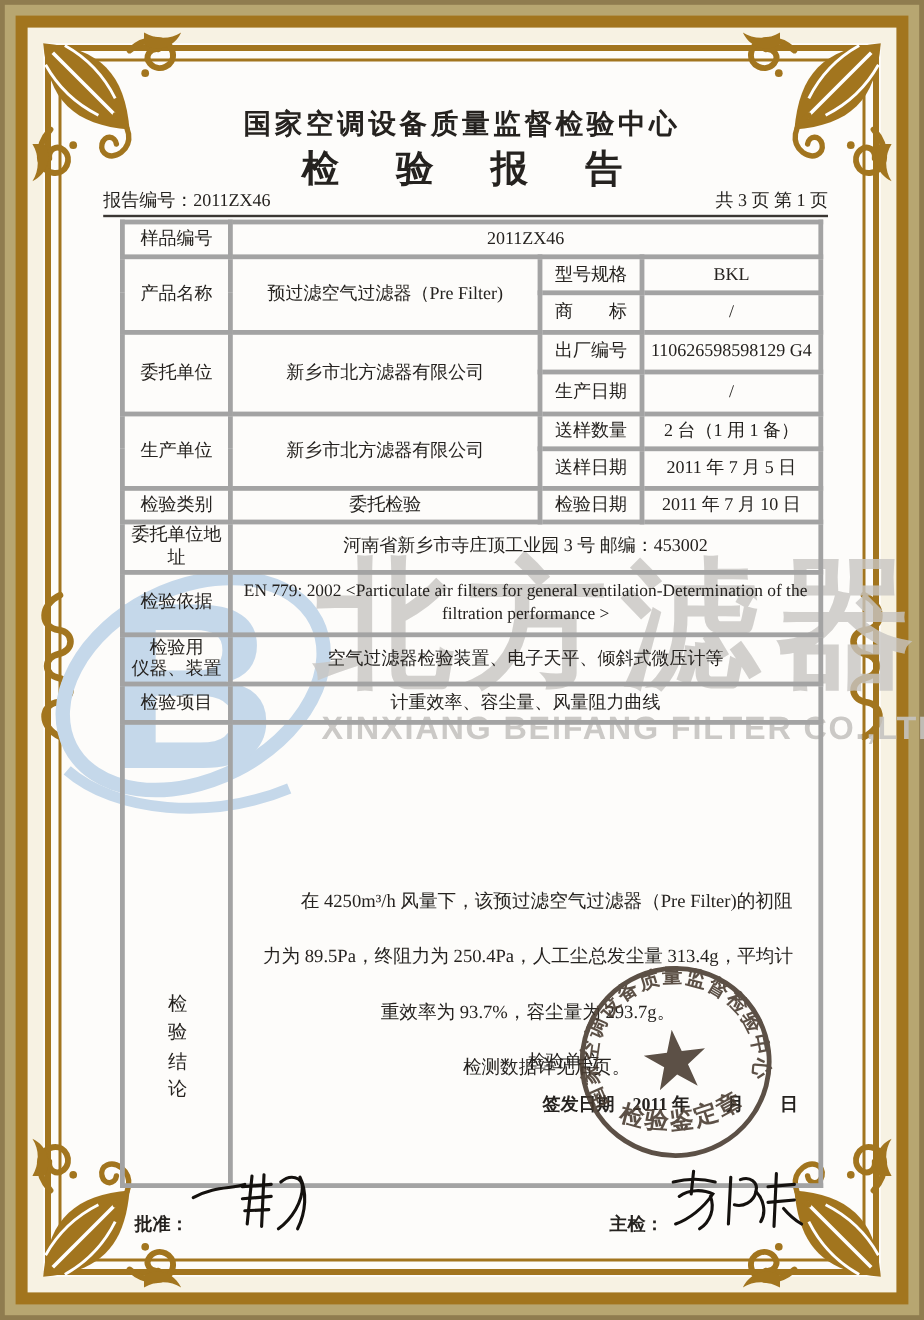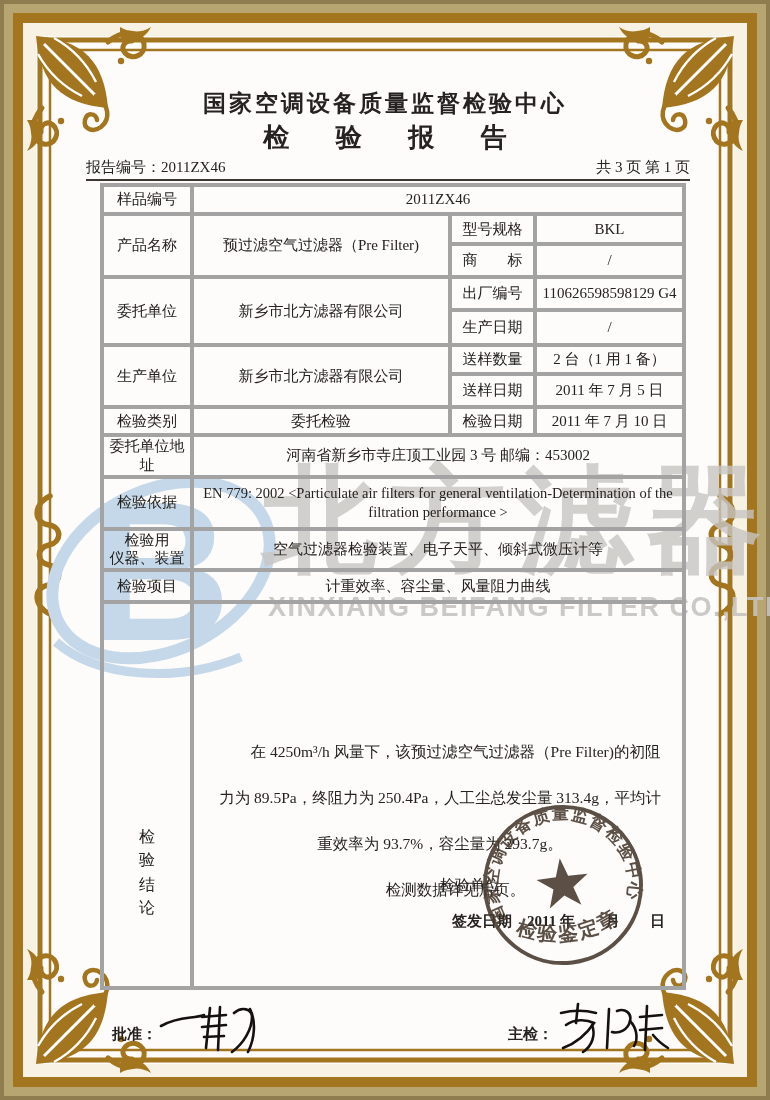--- a/index.html
+++ b/index.html
@@ -13,21 +13,21 @@
 
   
   .wm-cn{position:absolute;left:262px;top:462px;font-family:"Liberation Sans","DejaVu Sans",sans-serif;
          font-weight:bold;font-size:116px;letter-spacing:12px;color:#c8c6c3;opacity:.8;white-space:nowrap;line-height:1;}
   .wm-en{position:absolute;left:268px;top:592px;font-family:"Liberation Sans","DejaVu Sans",sans-serif;
          font-size:27px;letter-spacing:1.5px;color:#c6c4c1;opacity:.9;white-space:nowrap;font-weight:bold;}
   .wm-logo{position:absolute;left:36px;top:452px;}
 
   
   .org-title{position:absolute;left:0;right:0;top:88px;text-align:center;font-size:23px;font-weight:bold;letter-spacing:3px;}
-  .doc-title{position:absolute;left:0;right:0;top:120px;text-align:center;font-size:26px;font-weight:bold;letter-spacing:20px;text-indent:20px;}
+  .doc-title{position:absolute;left:0;right:0;top:120px;text-align:center;font-size:31px;font-weight:bold;letter-spacing:20px;text-indent:20px;}
   .meta-row{position:absolute;left:86px;right:80px;top:150px;height:27px;border-bottom:2px solid #3b3733;
             display:flex;justify-content:space-between;align-items:flex-end;font-size:15px;font-weight:normal;padding-bottom:2px;}
 
   
   table.report{position:absolute;left:100px;top:183px;width:582px;border-collapse:collapse;table-layout:fixed;font-size:15px;}
   table.report td{border:4px solid #a3a3a3;padding:0 2px;text-align:center;vertical-align:middle;line-height:1.25;}
   td.lab{font-size:15px;}
   td.pre-line{white-space:pre-line;}
   td.left-val{text-align:left;padding-left:12px;}
   td.en-val{font-size:14.5px;line-height:1.45;padding:2px 8px;}
@@ -37,21 +37,21 @@
   .concl-text{padding:52px 14px 0 18px;line-height:46px;font-size:15.5px;font-family:Liberation Serif, serif;}
   .concl-text p{margin:0;text-indent:2em;}
   .issue-unit{position:absolute;left:246px;top:272px;font-size:15px;}
   .issue-date{position:absolute;left:258px;top:308px;font-size:15px;font-weight:bold;}
 
   
   #stamp-wrap{position:absolute;left:478px;top:800px;width:170px;height:170px;transform:rotate(-7deg);opacity:.88;}
 
   
   .sign-row{position:absolute;left:100px;top:968px;width:582px;height:64px;font-size:15px;font-weight:bold;}
-  .sig{position:absolute;display:flex;align-items:center;margin-top:28px;}
+  .sig{position:absolute;display:flex;align-items:flex-end;}
   .sig svg{margin-left:2px;margin-top:-8px;}
   .sig-approve{left:12px;top:14px;}
   .sig-review{left:218px;top:14px;}
   .sig-chief{left:408px;top:14px;}
 </style>
 </head>
 <body>
 
 <div class="page">
 

